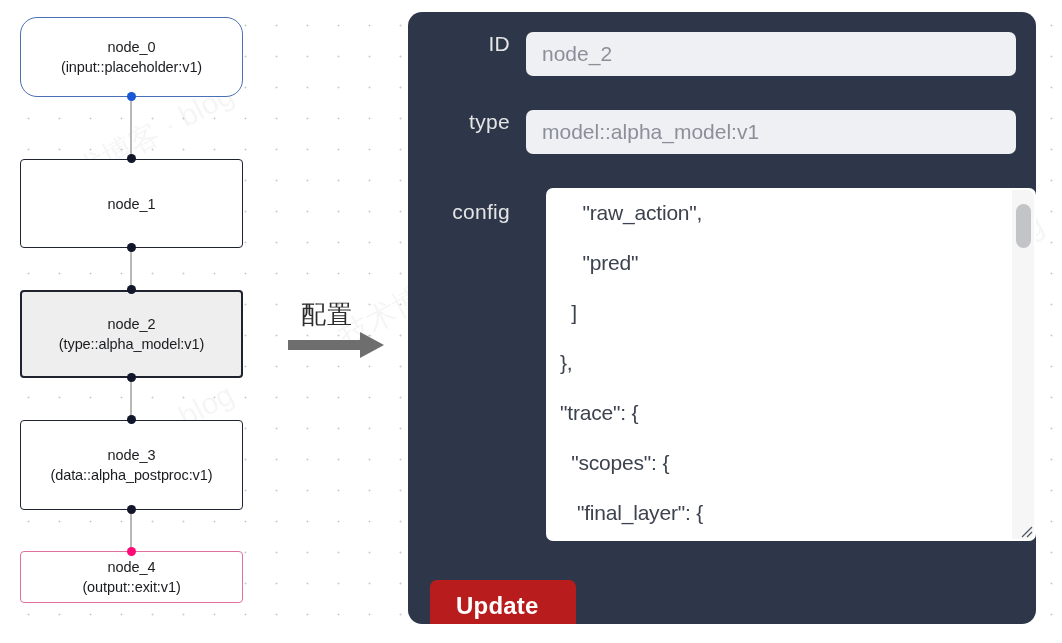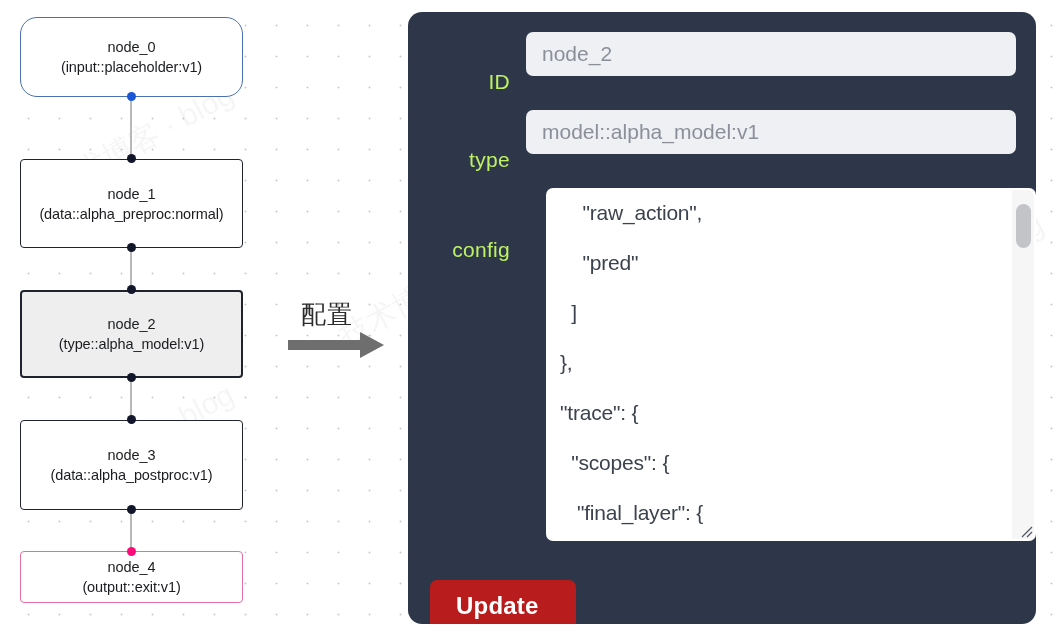--- a/index.html
+++ b/index.html
@@ -125,28 +125,27 @@
     box-sizing: border-box;
     overflow: hidden;
   }
   .field-row {
     position: absolute;
     left: 0;
     display: flex;
     align-items: flex-start;
   }
   .field-label {
-    color: #bef264;
+    color: #e5e5e5;
     font-size: 21px;
     text-align: right;
     width: 118px;
     padding-right: 16px;
     box-sizing: border-box;
     letter-spacing: 0.3px;
-    margin-top: 38px;
   }
   .field-input {
     width: 490px;
     box-sizing: border-box;
     background: #eef0f4;
     border: none;
     border-radius: 7px;
     color: #8b8f99;
     font-size: 21px;
     padding: 8px 16px;
@@ -247,21 +246,20 @@
   <div class="node blue" style="top:17px; height:80px;">
     <div>
       <span class="lbl">node_0</span>
       <span class="lbl">(input::placeholder:v1)</span>
     </div>
   </div>
 
   <div class="node" style="top:159px; height:89px;">
     <div>
       <span class="lbl">node_1</span>
-      <span class="lbl">(data::alpha_preproc:normal)</span>
     </div>
   </div>
 
   <div class="node sel" style="top:290px; height:88px;">
     <div>
       <span class="lbl">node_2</span>
       <span class="lbl">(type::alpha_model:v1)</span>
     </div>
   </div>
 

